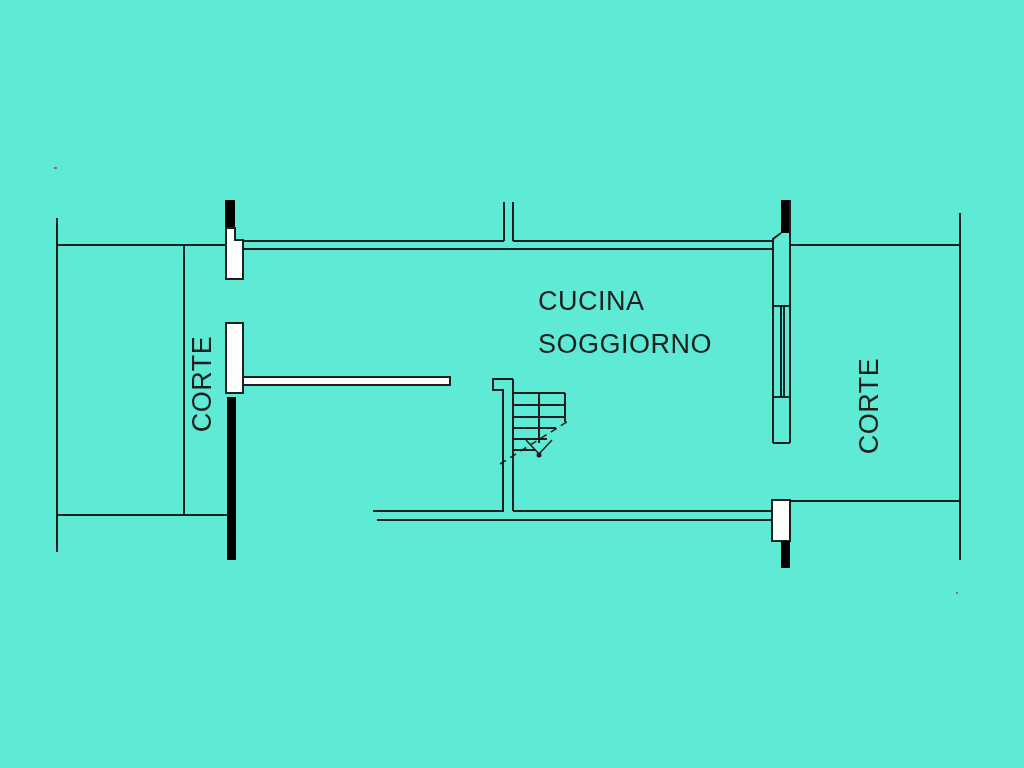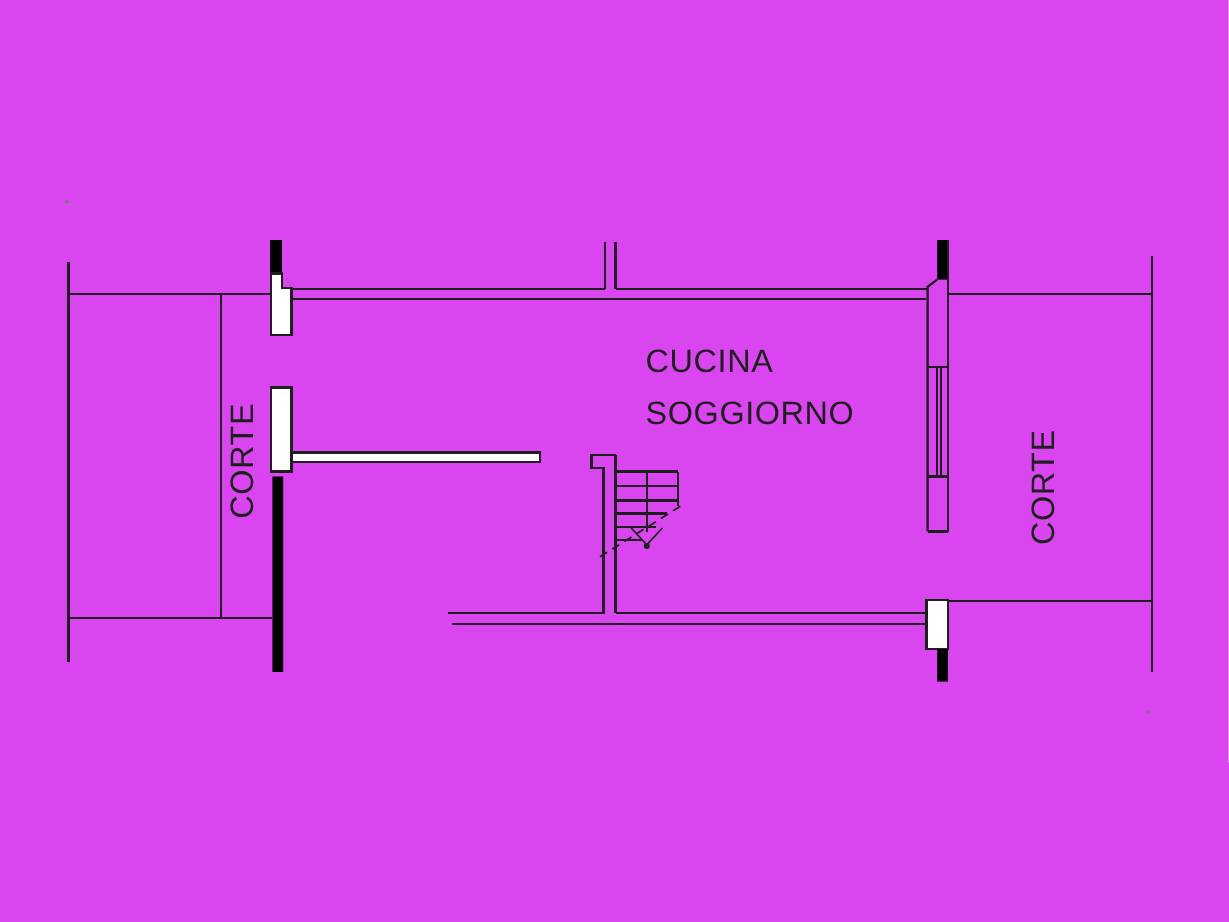--- a/index.html
+++ b/index.html
@@ -4,21 +4,21 @@
 <style>
   html, body {
     margin: 0;
     padding: 0;
     background: #ffffff;
   }
   .canvas {
     position: relative;
     width: 1024px;
     height: 768px;
-    background: #d946ef;
+    background: #5eead4;
     overflow: hidden;
   }
   svg { display: block; }
   .wline {
     stroke: #1f1f1f;
     stroke-width: 2;
     fill: none;
   }
   .crisp { shape-rendering: crispEdges; }
   .jamb {

